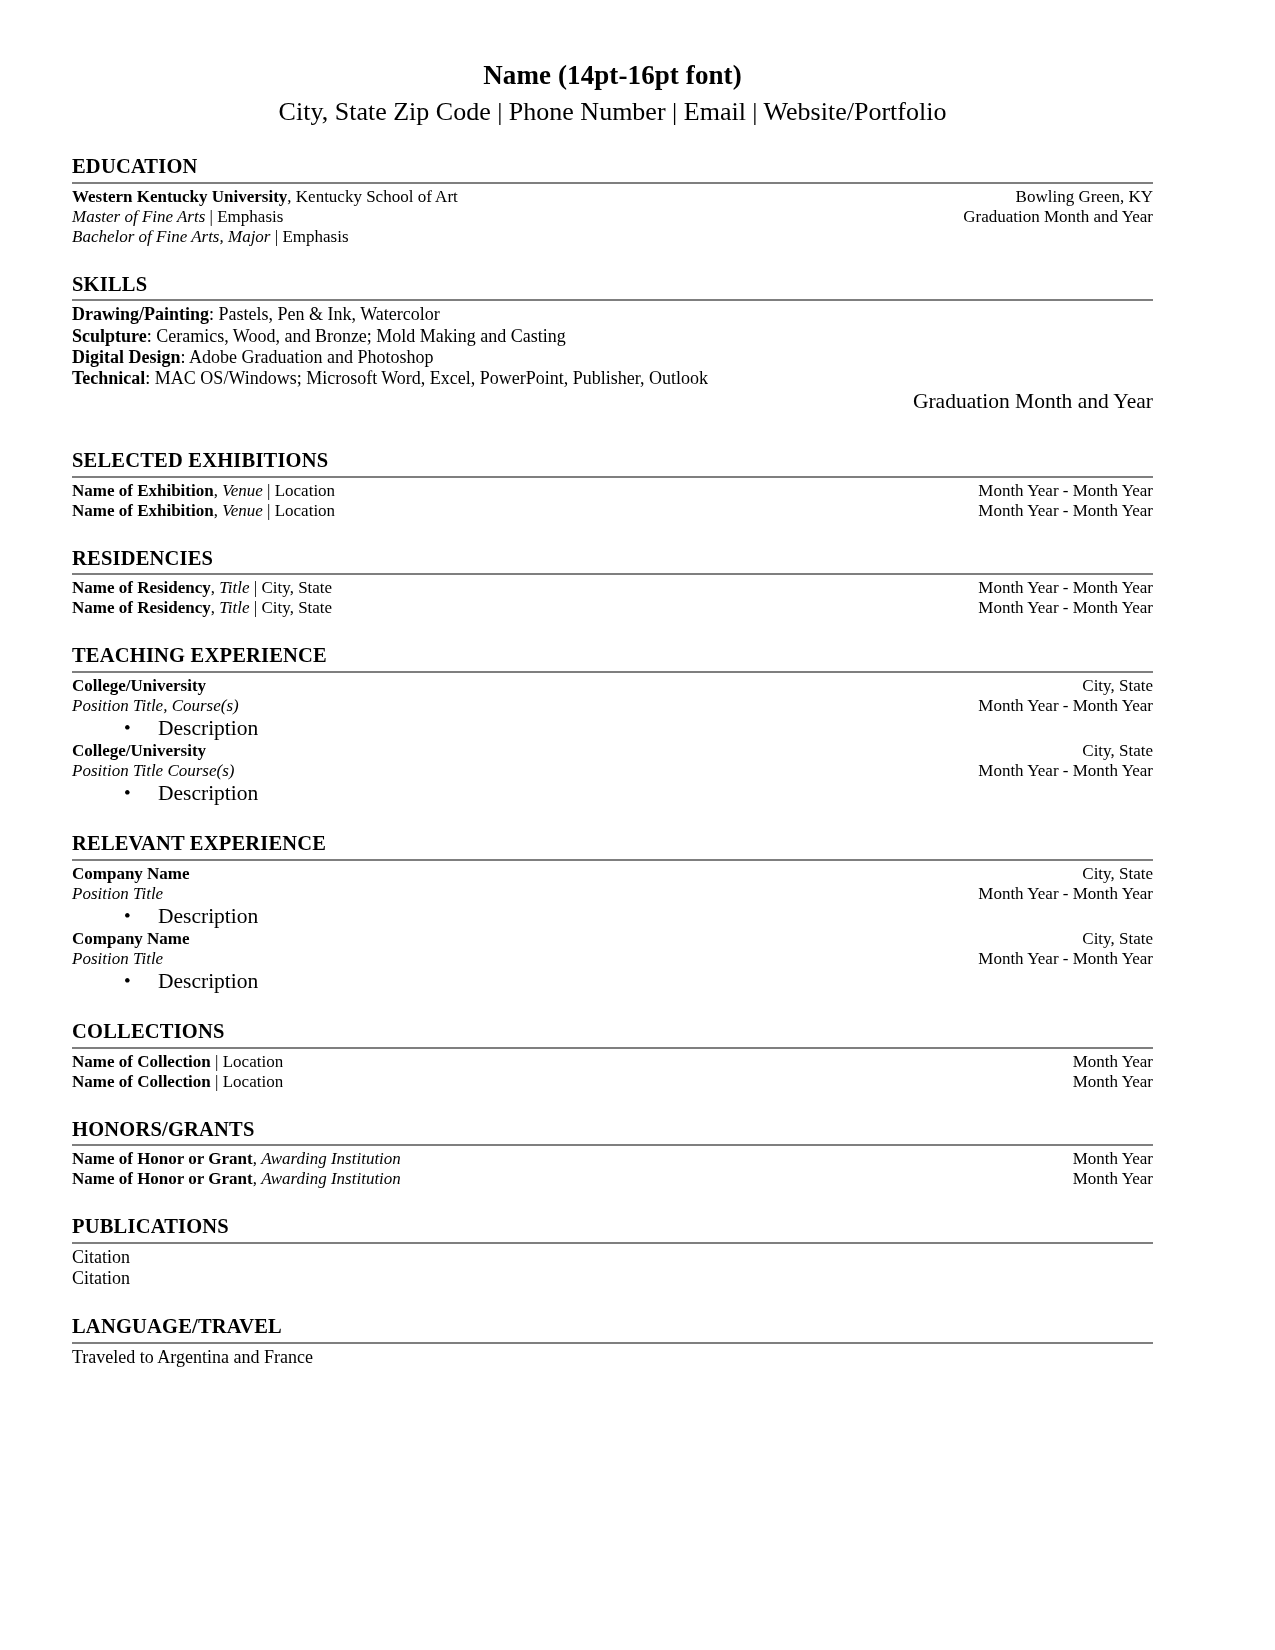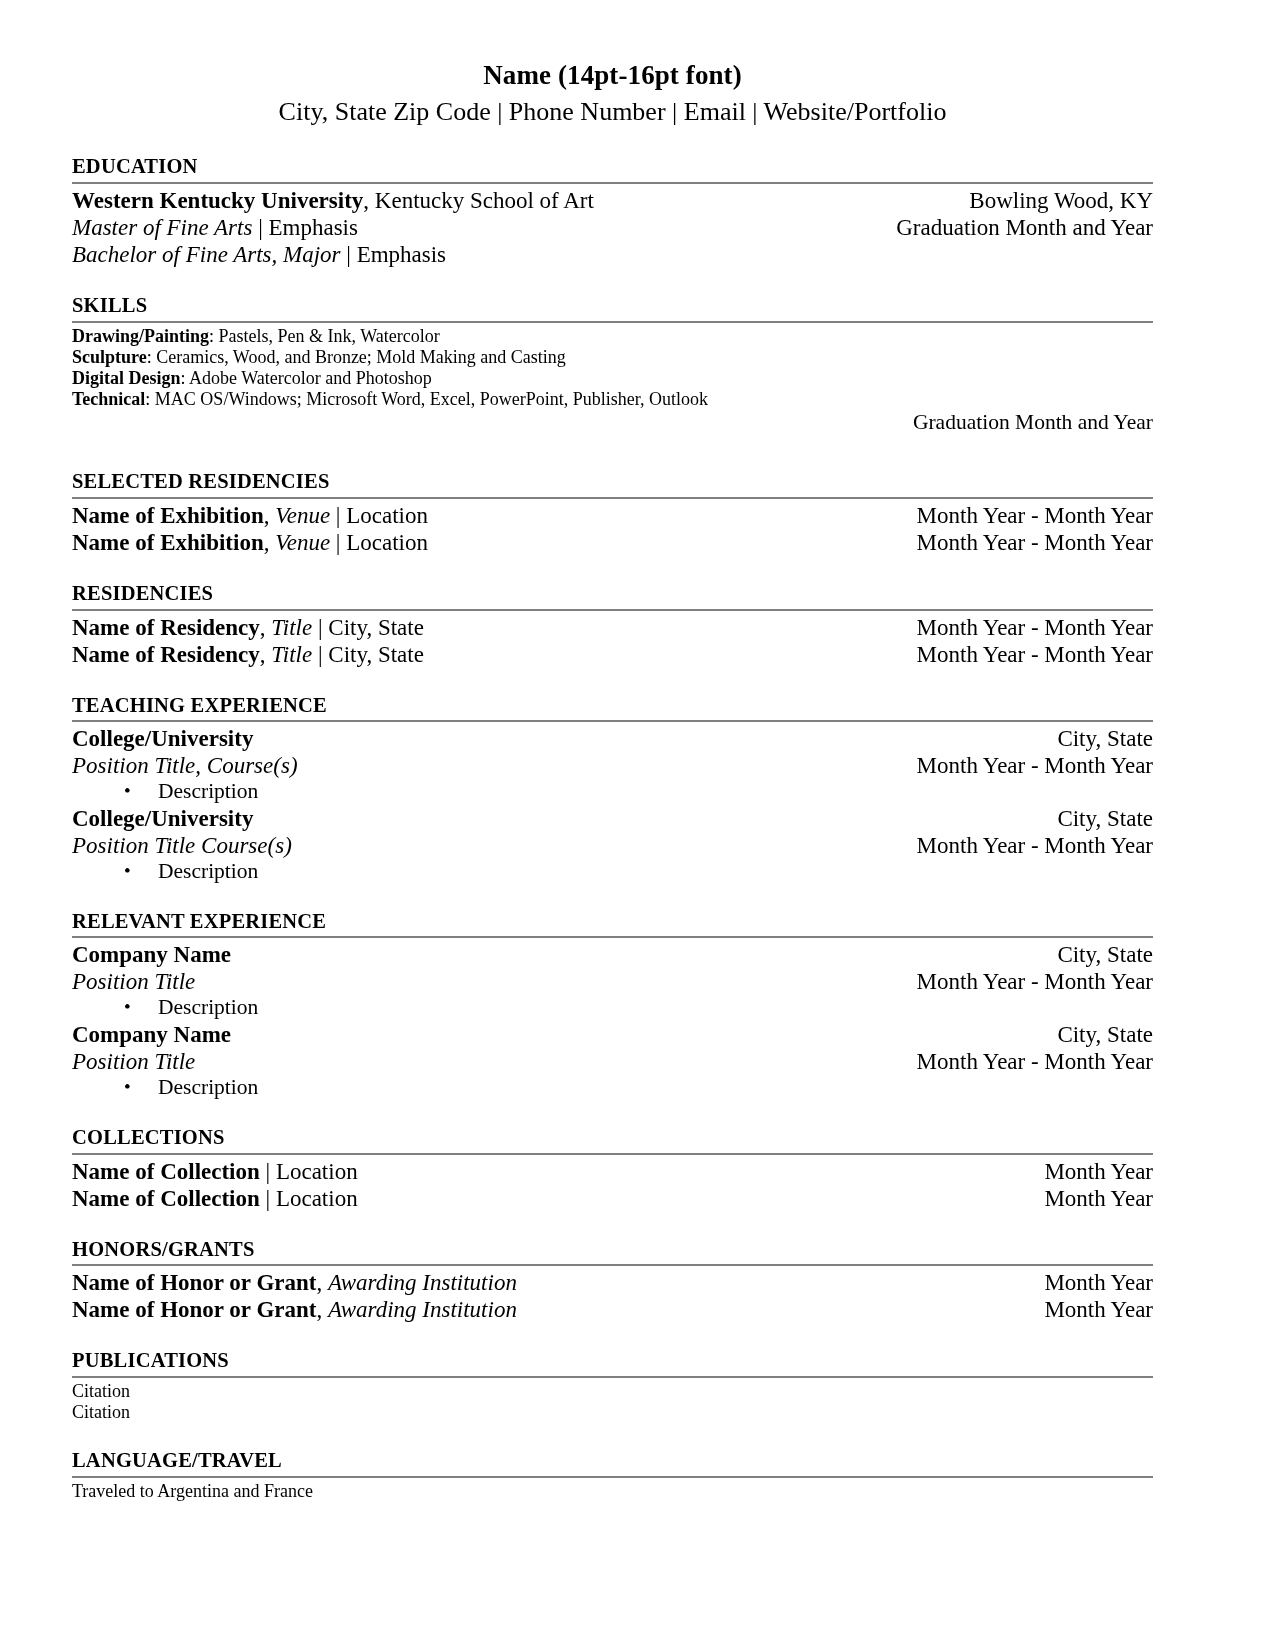--- a/index.html
+++ b/index.html
@@ -51,21 +51,21 @@
   .rule {
     border-bottom: 2px solid #7f7f7f;
     margin-bottom: 3px;
     width: 100%;
   }
   
   .row {
     display: flex;
     align-items: center;
     justify-content: space-between;
-    font-size: 23px;
+    font-size: 17px;
     line-height: 1.175;
     width: 100%;
   }
   .row .left {
     text-align: left;
     white-space: nowrap;
   }
   .row .right {
     text-align: right;
     white-space: nowrap;
@@ -108,50 +108,50 @@
   <div class="doc-header">
     <div class="doc-name">Name (14pt-16pt font)</div>
     <div class="doc-contact">City, State Zip Code | Phone Number | Email | Website/Portfolio</div>
   </div>
 
   <div class="section">
     <div class="section-title">EDUCATION</div>
     <div class="rule"></div>
     <div class="row">
       <div class="left"><b>Western Kentucky University</b><span>, Kentucky School of Art</span></div>
-      <div class="right">Bowling Wood, KY</div>
+      <div class="right">Bowling Green, KY</div>
     </div>
     <div class="row">
       <div class="left"><i>Master of Fine Arts</i><span> | Emphasis</span></div>
       <div class="right">Graduation Month and Year</div>
     </div>
     <div class="row">
       <div class="left"><i>Bachelor of Fine Arts, Major</i><span> | Emphasis</span></div>
       <div class="right"></div>
     </div>
   </div>
 
   <div class="spacer-sm"></div>
 
   <div class="section">
     <div class="section-title">SKILLS</div>
     <div class="rule"></div>
     <div class="line"><b>Drawing/Painting</b><span>: Pastels, Pen &amp; Ink, Watercolor</span></div>
     <div class="line"><b>Sculpture</b><span>: Ceramics, Wood, and Bronze; Mold Making and Casting</span></div>
-    <div class="line"><b>Digital Design</b><span>: Adobe Watercolor and Photoshop</span></div>
+    <div class="line"><b>Digital Design</b><span>: Adobe Graduation and Photoshop</span></div>
     <div class="line"><b>Technical</b><span>: MAC OS/Windows; Microsoft Word, Excel, PowerPoint, Publisher, Outlook</span></div>
     <div class="row-right-only">
       <span>Graduation Month and Year</span>
     </div>
   </div>
 
   <div class="spacer-md"></div>
 
   <div class="section">
-    <div class="section-title">SELECTED RESIDENCIES</div>
+    <div class="section-title">SELECTED EXHIBITIONS</div>
     <div class="rule"></div>
     <div class="row">
       <div class="left"><b>Name of Exhibition</b><span>, </span><i>Venue</i><span> | Location</span></div>
       <div class="right">Month Year - Month Year</div>
     </div>
     <div class="row">
       <div class="left"><b>Name of Exhibition</b><span>, </span><i>Venue</i><span> | Location</span></div>
       <div class="right">Month Year - Month Year</div>
     </div>
   </div>

